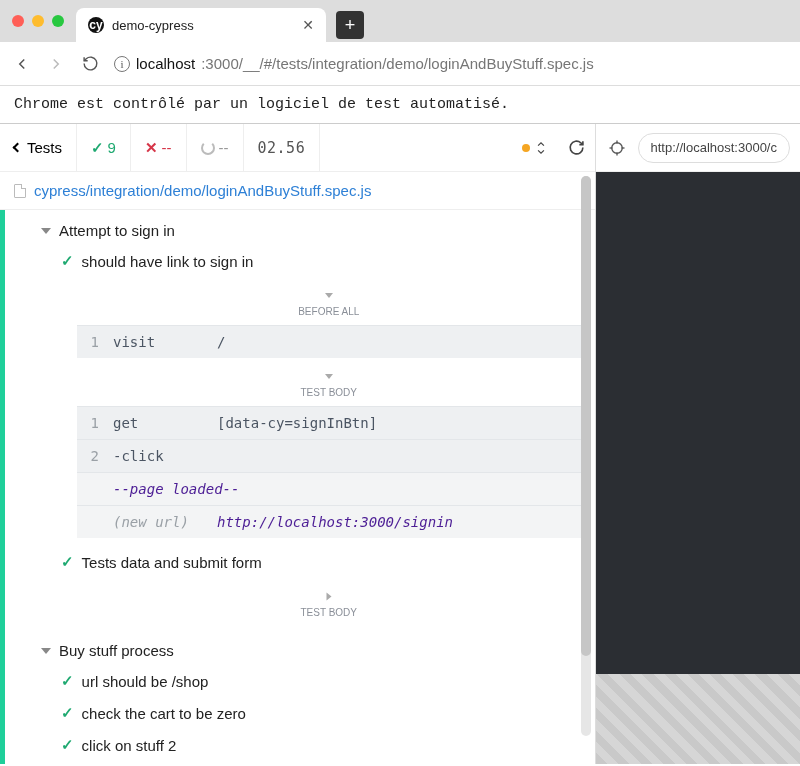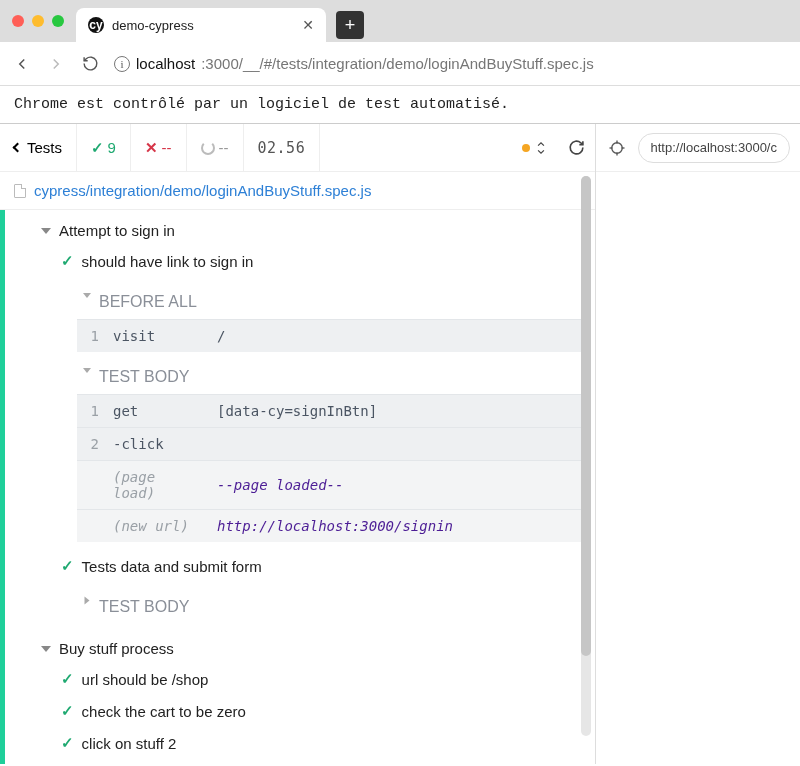--- a/index.html
+++ b/index.html
@@ -24,21 +24,21 @@
   .urlfield .info { width:16px;height:16px;border:1px solid #777;border-radius:50%;display:flex;align-items:center;justify-content:center;font-size:11px;color:#555; font-family:serif; }
   .urlfield .host { color:#111; }
   .urlfield .rest { color:#767676; }
 
   
   .infobar { background:#fff; color:#222; font-size:15px; padding:10px 14px; border-bottom:1px solid #ccc;font-family:Liberation Mono, monospace; }
 
   
   .cypress { display:flex; height:calc(766px - 42px - 44px - 40px); }
   .reporter { width:598px; display:flex; flex-direction:column; border-right:1px solid #ddd; position:relative; }
-  .aut { flex:1; display:flex; flex-direction:row; }
+  .aut { flex:1; display:flex; flex-direction:column; }
 
   
   .rhead { display:flex; align-items:flex-end; height:48px; border-bottom:1px solid #eee; }
   .rhead .cell { height:100%; display:flex; align-items:center; justify-content:center; padding:0 14px; border-right:1px solid #eee; font-size:15px; }
   .rhead .back { gap:6px; cursor:pointer; }
   .rhead .passed { color:#1fa971; gap:4px; }
   .rhead .failed { color:#d63649; gap:4px; }
   .rhead .pending { color:#999; gap:4px; }
   .rhead .pending .spinner { width:14px;height:14px;border:2px solid #bbb;border-radius:50%;border-top-color:transparent; }
   .rhead .duration { color:#555; letter-spacing:0.5px; }
@@ -59,21 +59,21 @@
   .tree { flex:1; overflow:auto; padding:6px 0 20px 0; border-left:5px solid #1fcf9a; }
   .node { display:flex; align-items:center; gap:8px; font-size:15px; color:#222; padding:6px 0 6px 14px; }
   .node .caret { width:0;height:0;border-left:5px solid transparent;border-right:5px solid transparent;border-top:6px solid #888; }
   .test { display:flex; align-items:center; gap:8px; padding:7px 0 7px 0; font-size:15px; color:#222; }
   .test .ok { color:#1fa971; font-weight:bold; }
   .indent-1 { padding-left:36px; }
   .indent-2 { padding-left:56px; }
 
   
   .block { margin:8px 14px 8px 72px; }
-  .block-head { display:flex;align-items:flex-start;gap:8px;color:#8a8f98;font-size:16px;text-transform:uppercase; padding:8px 6px; }
+  .block-head { display:flex;align-items:center;gap:8px;color:#8a8f98;font-size:10px;text-transform:uppercase; padding:8px 6px;flex-direction:column; }
   .block-head .caret2 { width:0;height:0;border-left:4px solid transparent;border-right:4px solid transparent;border-top:5px solid #aaa; }
   .block-head.collapsed .caret2 { transform:rotate(-90deg); }
   .cmd-row { display:flex; align-items:center; gap:14px; background:#eef0f2; padding:8px 10px; border-top:1px solid #e3e6e9; font-size:14px; }
   .cmd-row .num { color:#9aa0a6; width:12px; text-align:right; }
   .cmd-row .name { color:#4b5563; width:90px; }
   .cmd-row .msg { color:#4b5563; }
   .cmd-row.meta { background:#f3f4f5; color:#9aa0a6; font-style:italic; }
   .cmd-row.meta .name { width:90px; color:#9aa0a6; }
   .cmd-row.meta .msg { color:#4c1d95; }
 
@@ -210,21 +210,20 @@
           <span class="name">get</span>
           <span class="msg">[data-cy=signInBtn]</span>
         </div>
         <div class="cmd-row mono">
           <span class="num">2</span>
           <span class="name">-click</span>
           <span class="msg"></span>
         </div>
         <div class="cmd-row mono meta">
           <span class="num"></span>
-          <span class="name">(page load)</span>
           <span class="msg">--page loaded--</span>
         </div>
         <div class="cmd-row mono meta">
           <span class="num"></span>
           <span class="name">(new url)</span>
           <span class="msg">http://localhost:3000/signin</span>
         </div>
       </div>
 
       <div class="test indent-2" style="margin-top:6px;">

